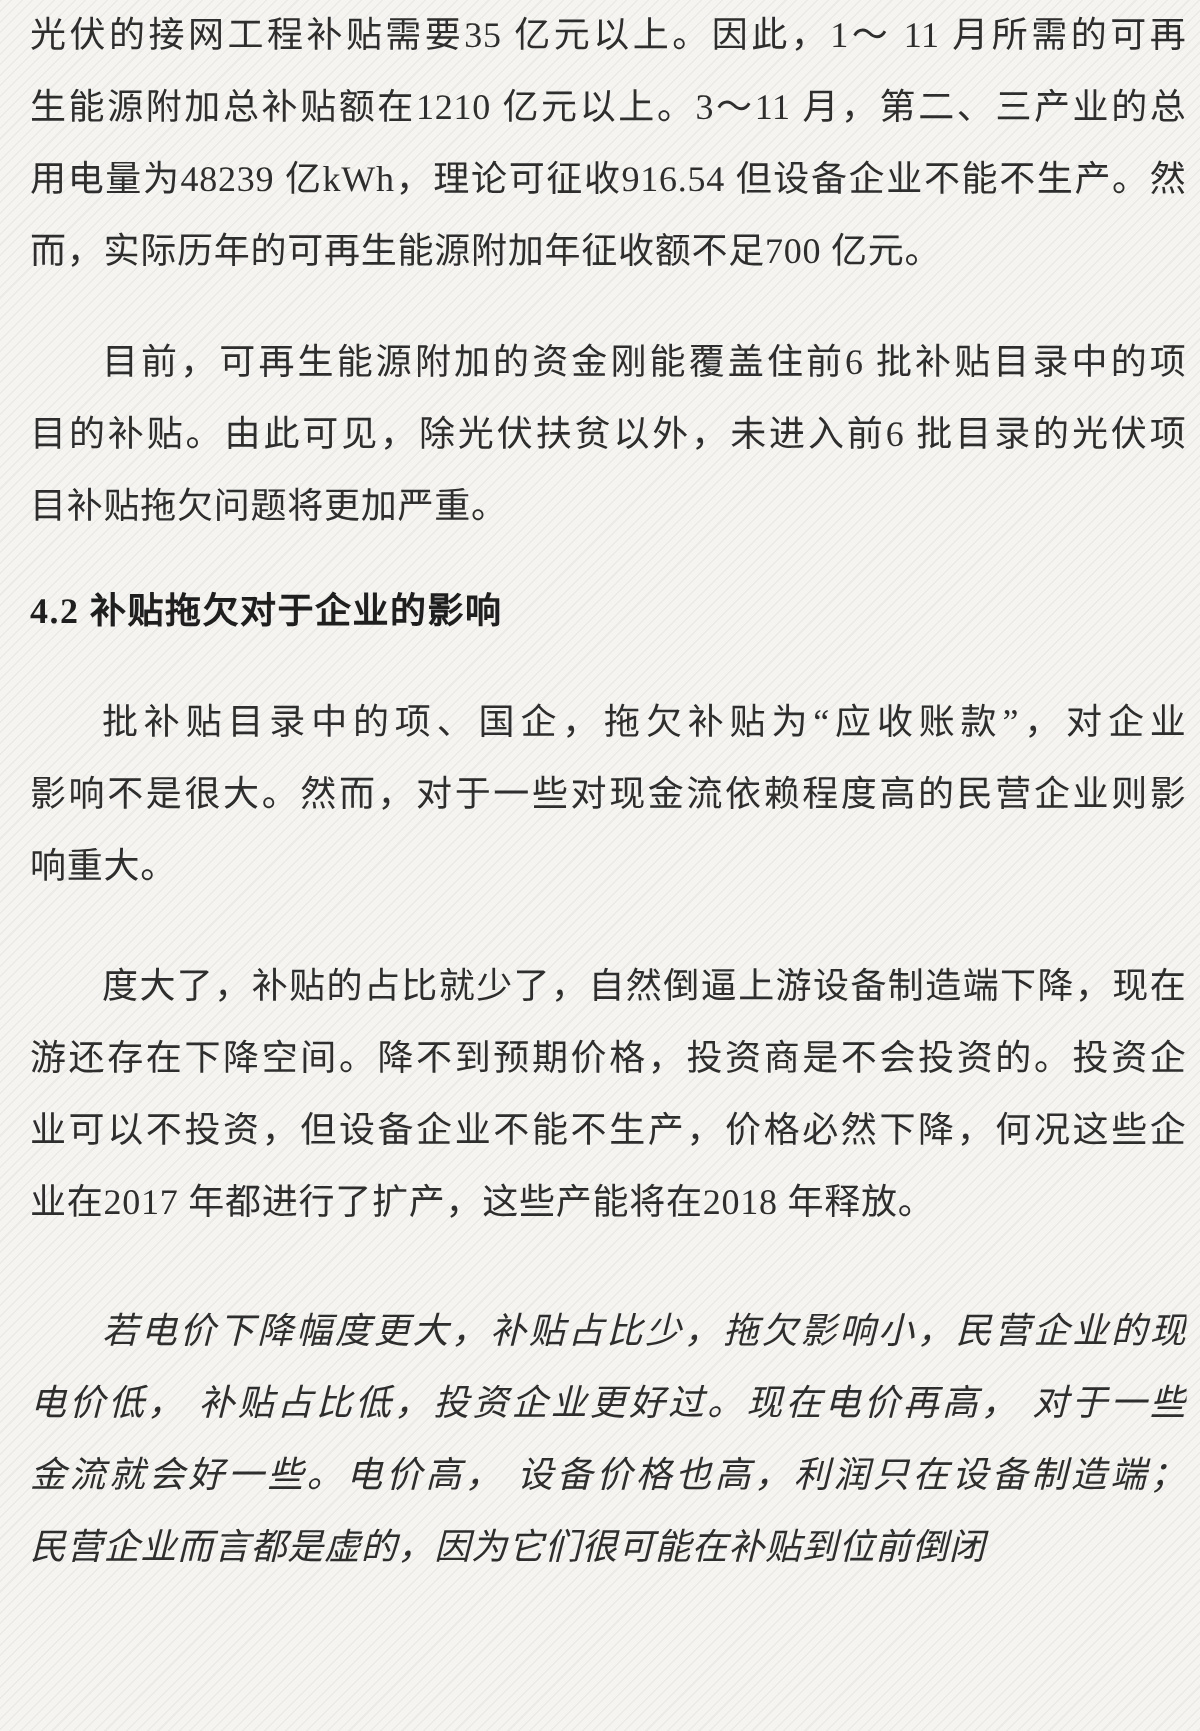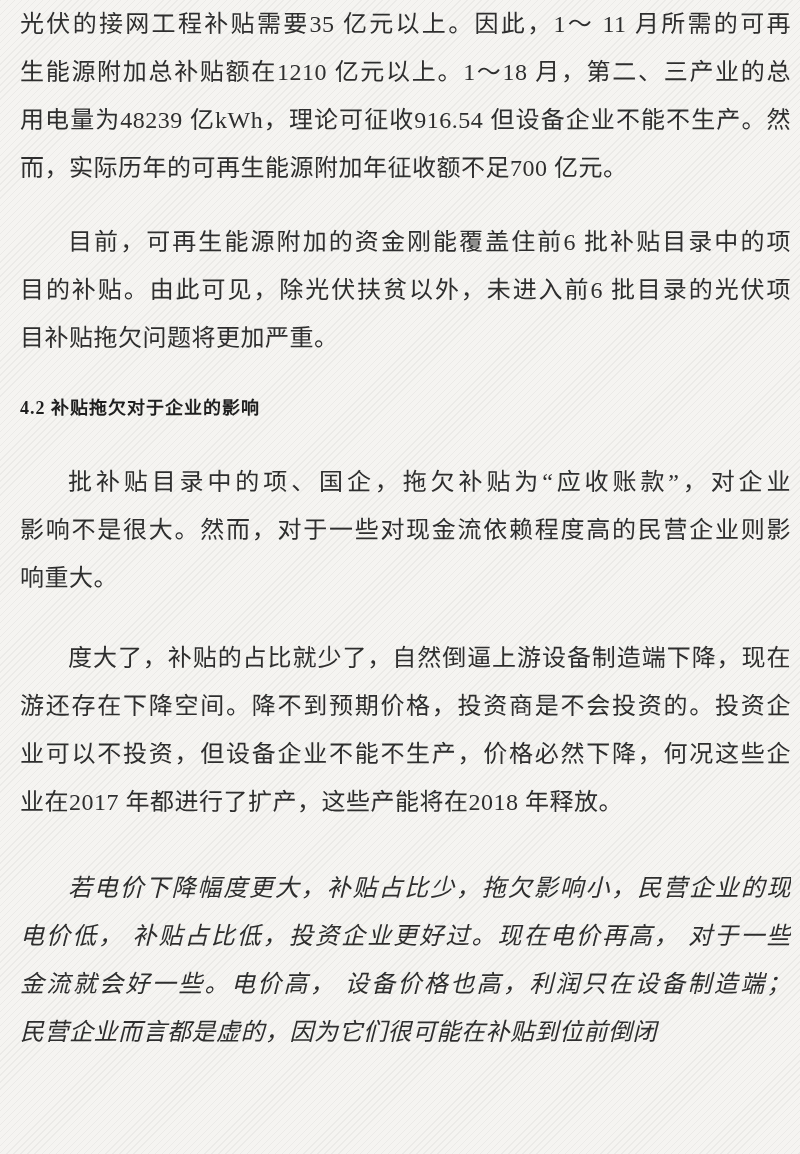--- a/index.html
+++ b/index.html
@@ -47,36 +47,36 @@
     overflow: hidden;
     letter-spacing: 0.5px;
   }
   .line.para-last {
     text-align-last: left;
   }
   .para.indent .line:first-child {
     text-indent: 2em;
   }
   .heading {
-    font-size: 18px;
+    font-size: 24px;
     font-weight: bold;
     color: var(--heading);
     line-height: 48px;
     height: 48px;
     letter-spacing: 1px;
   }
 </style>
 </head>
 <body>
 
 <main class="page">
   <article class="doc" id="doc">
       <div class="para">
         <div class="line">光伏的接网工程补贴需要35 亿元以上。因此，1～ 11 月所需的可再</div>
-        <div class="line">生能源附加总补贴额在1210 亿元以上。1～18 月，第二、三产业的总</div>
+        <div class="line">生能源附加总补贴额在1210 亿元以上。3～11 月，第二、三产业的总</div>
         <div class="line">用电量为48239 亿kWh，理论可征收916.54 但设备企业不能不生产。然</div>
         <div class="line para-last">而，实际历年的可再生能源附加年征收额不足700 亿元。</div>
       </div>
       <div class="para indent">
         <div class="line">目前，可再生能源附加的资金刚能覆盖住前6 批补贴目录中的项</div>
         <div class="line">目的补贴。由此可见，除光伏扶贫以外，未进入前6 批目录的光伏项</div>
         <div class="line para-last">目补贴拖欠问题将更加严重。</div>
       </div>
       <h2 class="heading">4.2 补贴拖欠对于企业的影响</h2>
       <div class="para indent">

